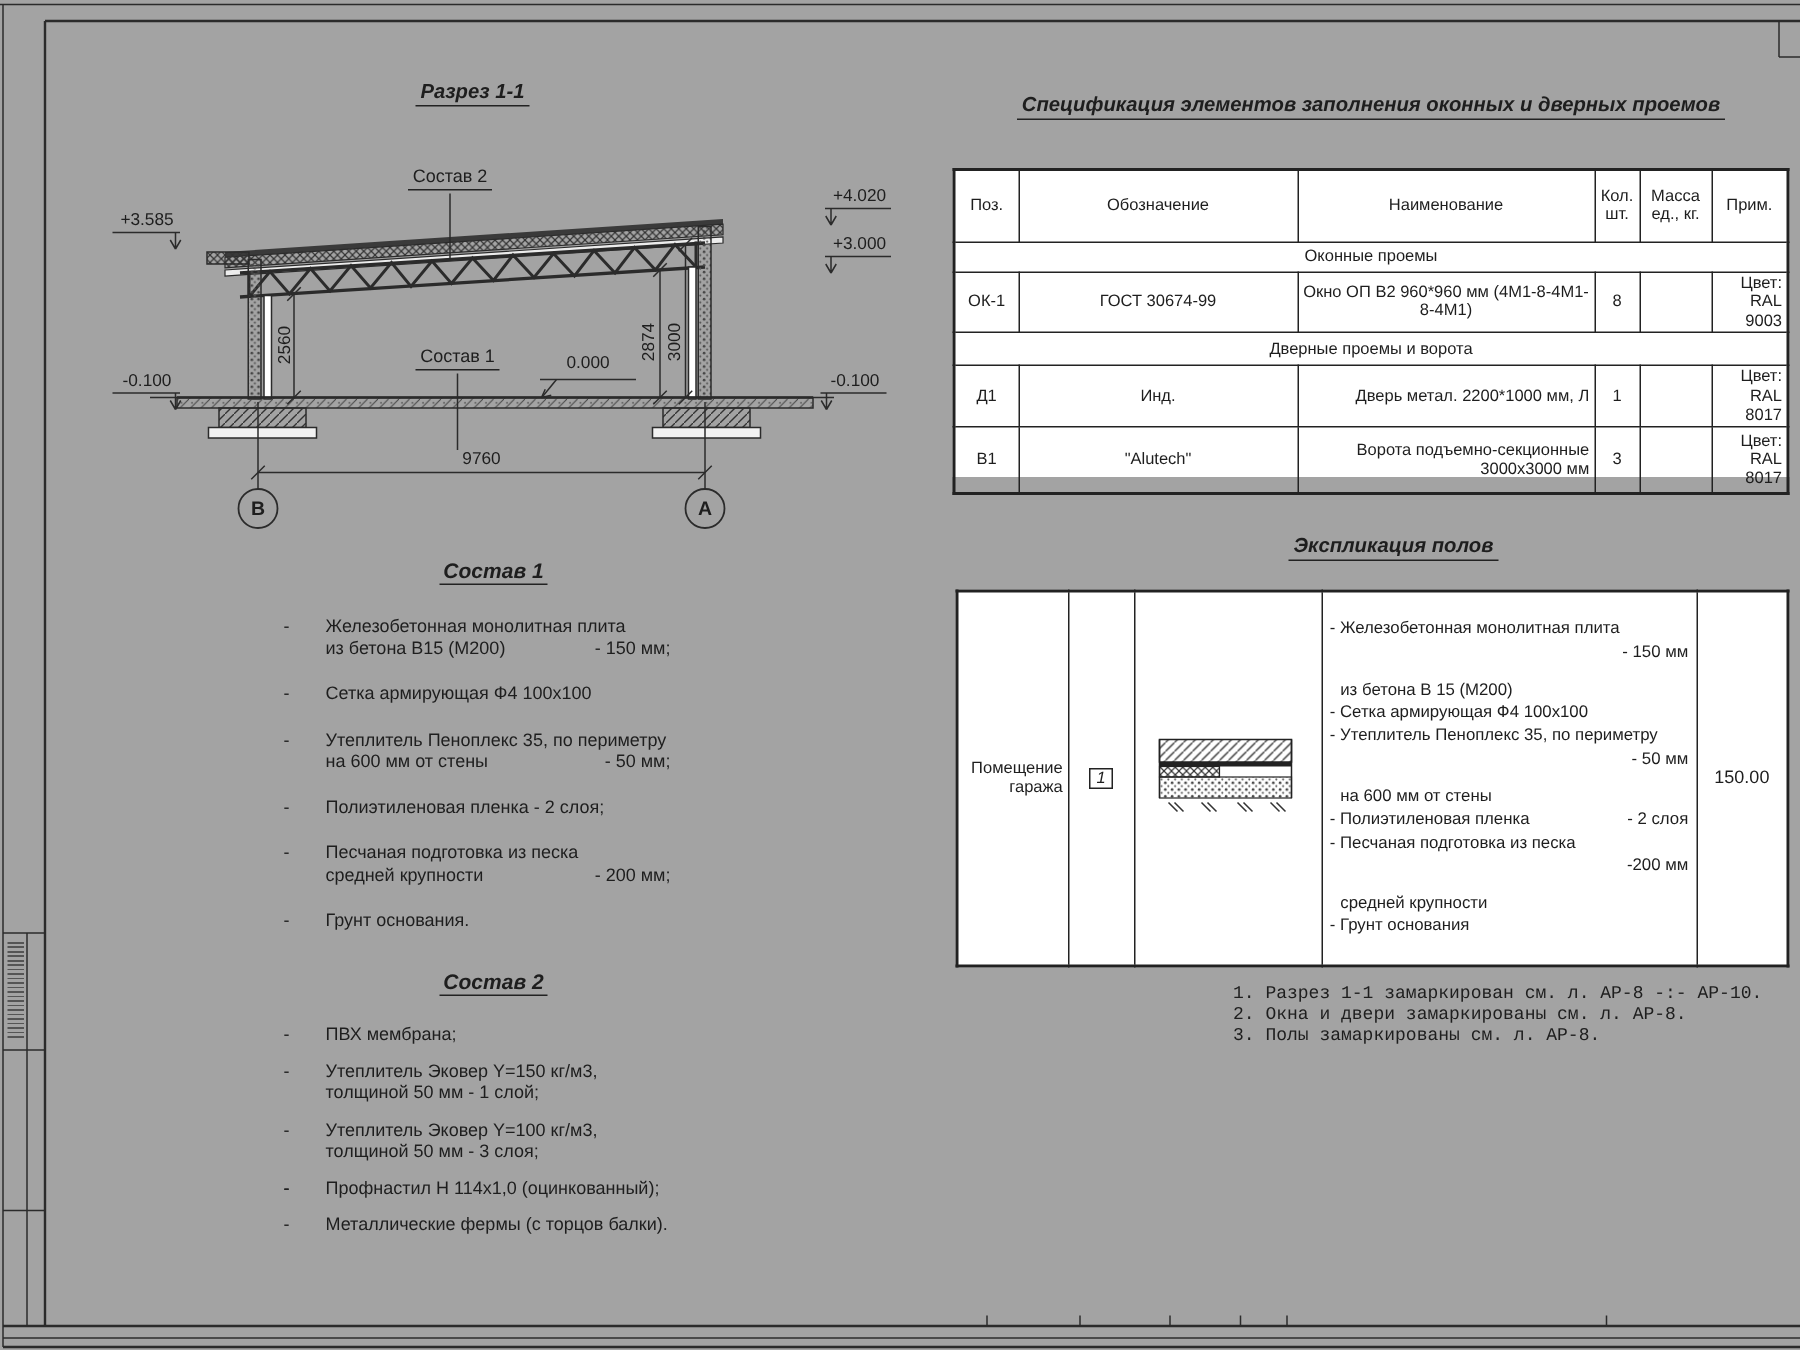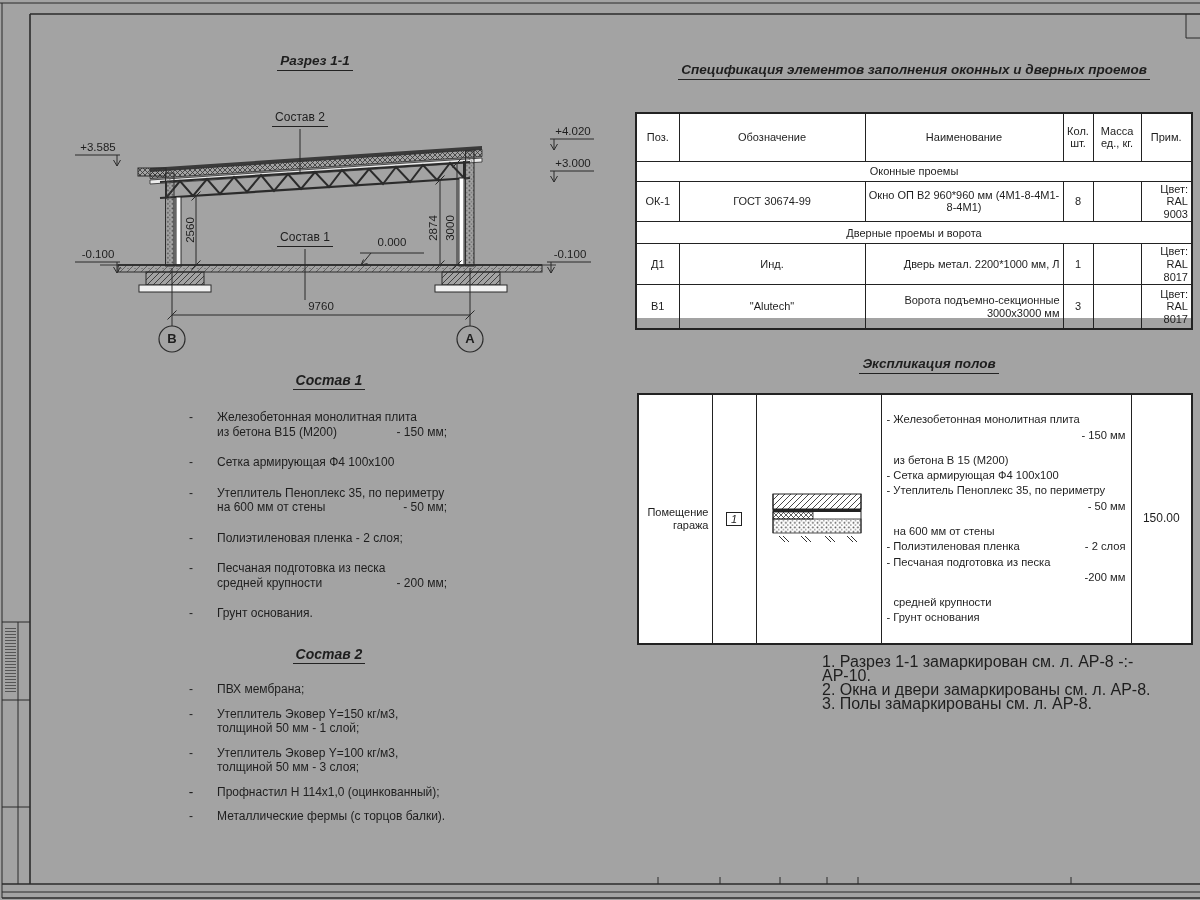--- a/index.html
+++ b/index.html
@@ -28,21 +28,21 @@
   .dtable td{border:1px solid #222;font-size:11px;line-height:1.15;vertical-align:middle;
              padding:1px 3px;overflow:hidden;}
   .dtable table{border:2px solid #222;}
   .cc{text-align:center;}
   .lft{text-align:right;}
   .secrow td{text-align:center;}
   .el-line{display:flex;justify-content:space-between;line-height:15.4px;font-size:11.2px;}
   .el-ind{padding-left:7px;margin-top:25px;}
   .typebox{display:inline-block;border:1px solid #222;padding:0 4px;font-style:italic;font-size:11px;}
   .stamp-stripes{position:absolute;z-index:2;background:repeating-linear-gradient(0deg,#555 0 1px,transparent 1px 3px);}
-  .notes{position:absolute;z-index:2;font-size:16px;line-height:14px;}
+  .notes{position:absolute;z-index:2;font-size:12px;line-height:14px;font-family:Liberation Mono, monospace;}
   .ttl{font-size:13.5px;font-weight:bold;}
 </style>
 </head>
 <body>
 
 <div id="sheet">
 
   <svg id="lines" width="1200" height="900" viewBox="0 0 1200 900">
     <defs>
       <pattern id="xh" width="5" height="5" patternUnits="userSpaceOnUse">

